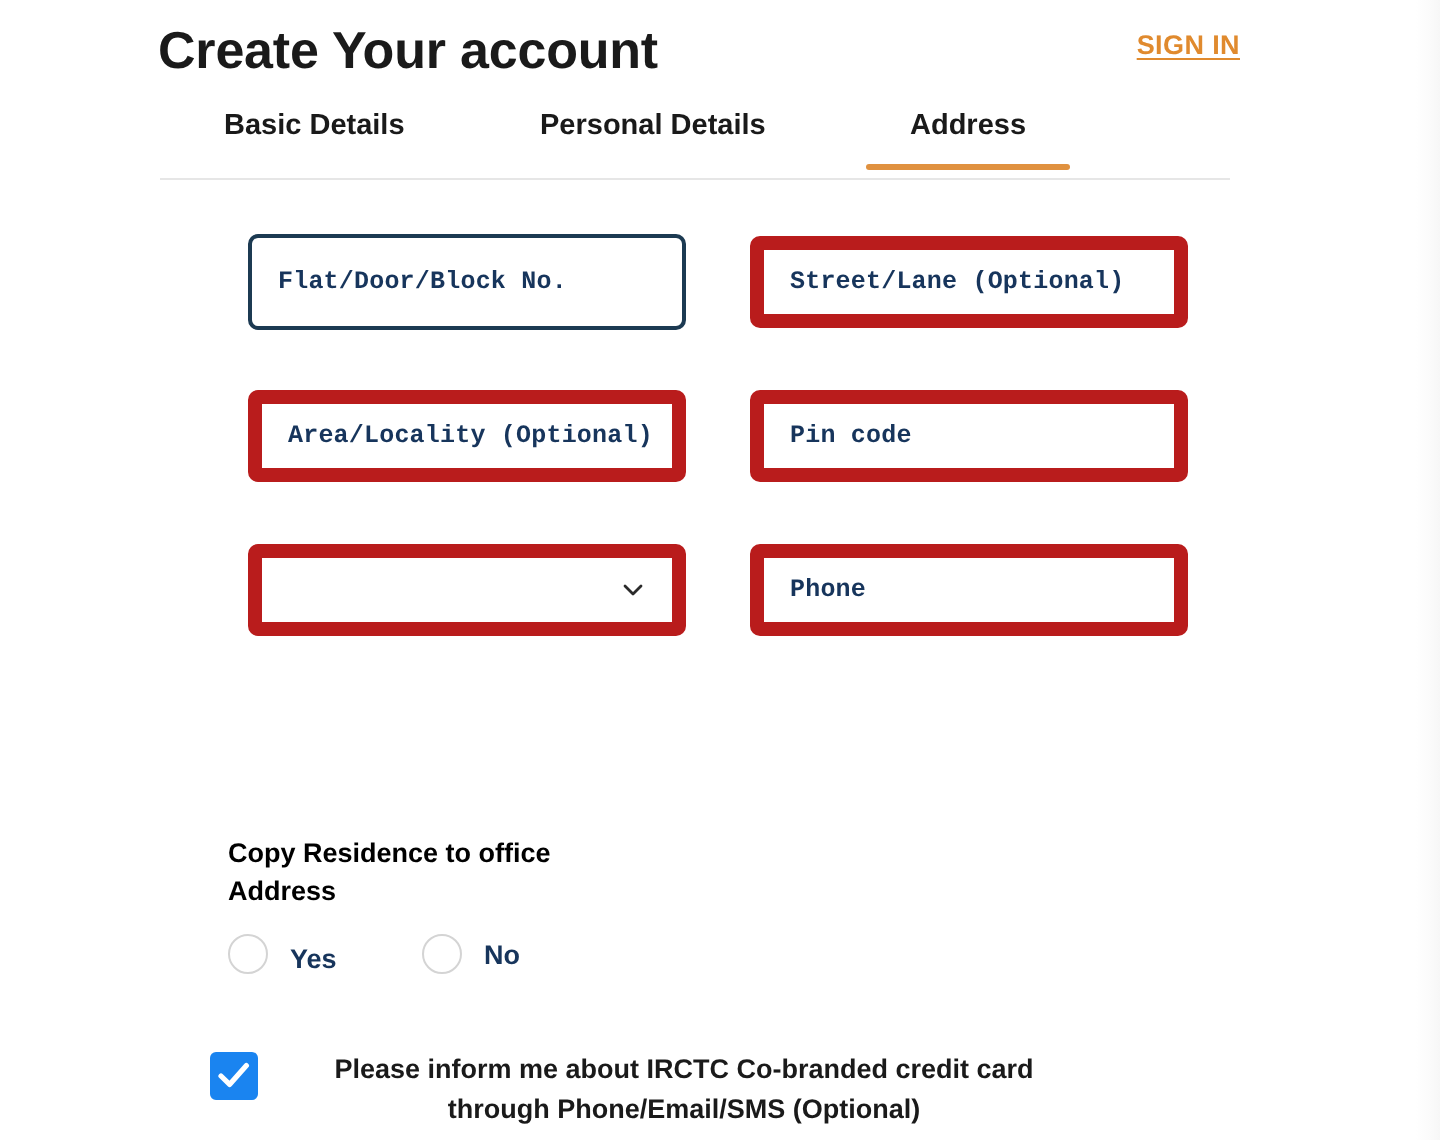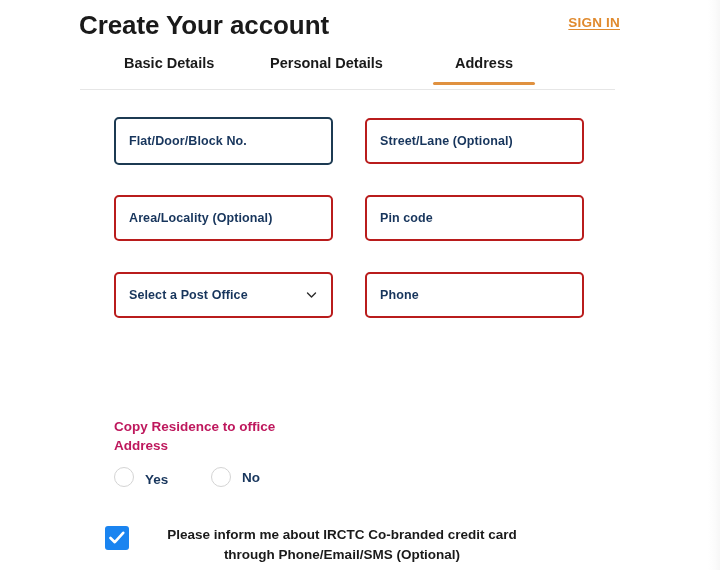--- a/index.html
+++ b/index.html
@@ -72,51 +72,52 @@
   .tab {
     position: absolute;
     top: 0;
     font-size: 14.5px;
     font-weight: bold;
     color: #1a1a1a;
     cursor: pointer;
     padding-bottom: 12px;
     white-space: nowrap;
   }
-  .tab-0 { left: 32px; margin-left: 12px; }
+  .tab-0 { left: 32px; }
   .tab-1 { left: 190px; }
   .tab-2 { left: 375px; }
   .tab.active::after {
     content: "";
     position: absolute;
     left: -22px;
     right: -22px;
     bottom: -2px;
     height: 3px;
     background: #e0913f;
     border-radius: 2px;
   }
 
   
   .form {
     position: absolute;
-    left: 114px;
+    left: 124px;
     top: 118px;
     width: 470px;
+    font-family: Liberation Mono, monospace;
   }
   .row {
     position: relative;
     height: 77px;
   }
   .field {
     position: absolute;
     top: 0;
     width: 219px;
     height: 46px;
-    border: 2px solid #b91c1c;
+    border: 7px solid #b91c1c;
     border-radius: 5px;
     background: #ffffff;
     display: flex;
     align-items: center;
     padding: 0 13px;
     cursor: text;
   }
   .field.col-right { left: 251px; }
   .field.col-left  { left: 0px; }
   .field.focused {
@@ -146,21 +147,21 @@
   
   .copy-block {
     position: absolute;
     left: 114px;
     top: 417px;
     width: 260px;
   }
   .copy-label {
     font-size: 13.5px;
     font-weight: bold;
-    color: #be185d;
+    color: #000000;
     line-height: 19px;
     width: 190px;
   }
   .radio-row {
     position: relative;
     margin-top: 12px;
     height: 24px;
   }
   .radio-opt {
     position: absolute;
@@ -254,21 +255,20 @@
         <span class="field-text">Area/Locality (Optional)</span>
       </div>
       <div class="field col-right">
         <span class="field-text">Pin code</span>
       </div>
     </div>
 
 
     <div class="row">
       <div class="field col-left select">
-        <span class="field-text">Select a Post Office</span>
         <span class="chevron">
           <svg width="13" height="13" viewBox="0 0 13 13">
             <path d="M2.5 4.5 L6.5 8.5 L10.5 4.5" fill="none" stroke="#2b2b2b" stroke-width="1.4" stroke-linecap="round" stroke-linejoin="round"></path>
           </svg>
         </span>
       </div>
       <div class="field col-right">
         <span class="field-text">Phone</span>
       </div>
     </div>

